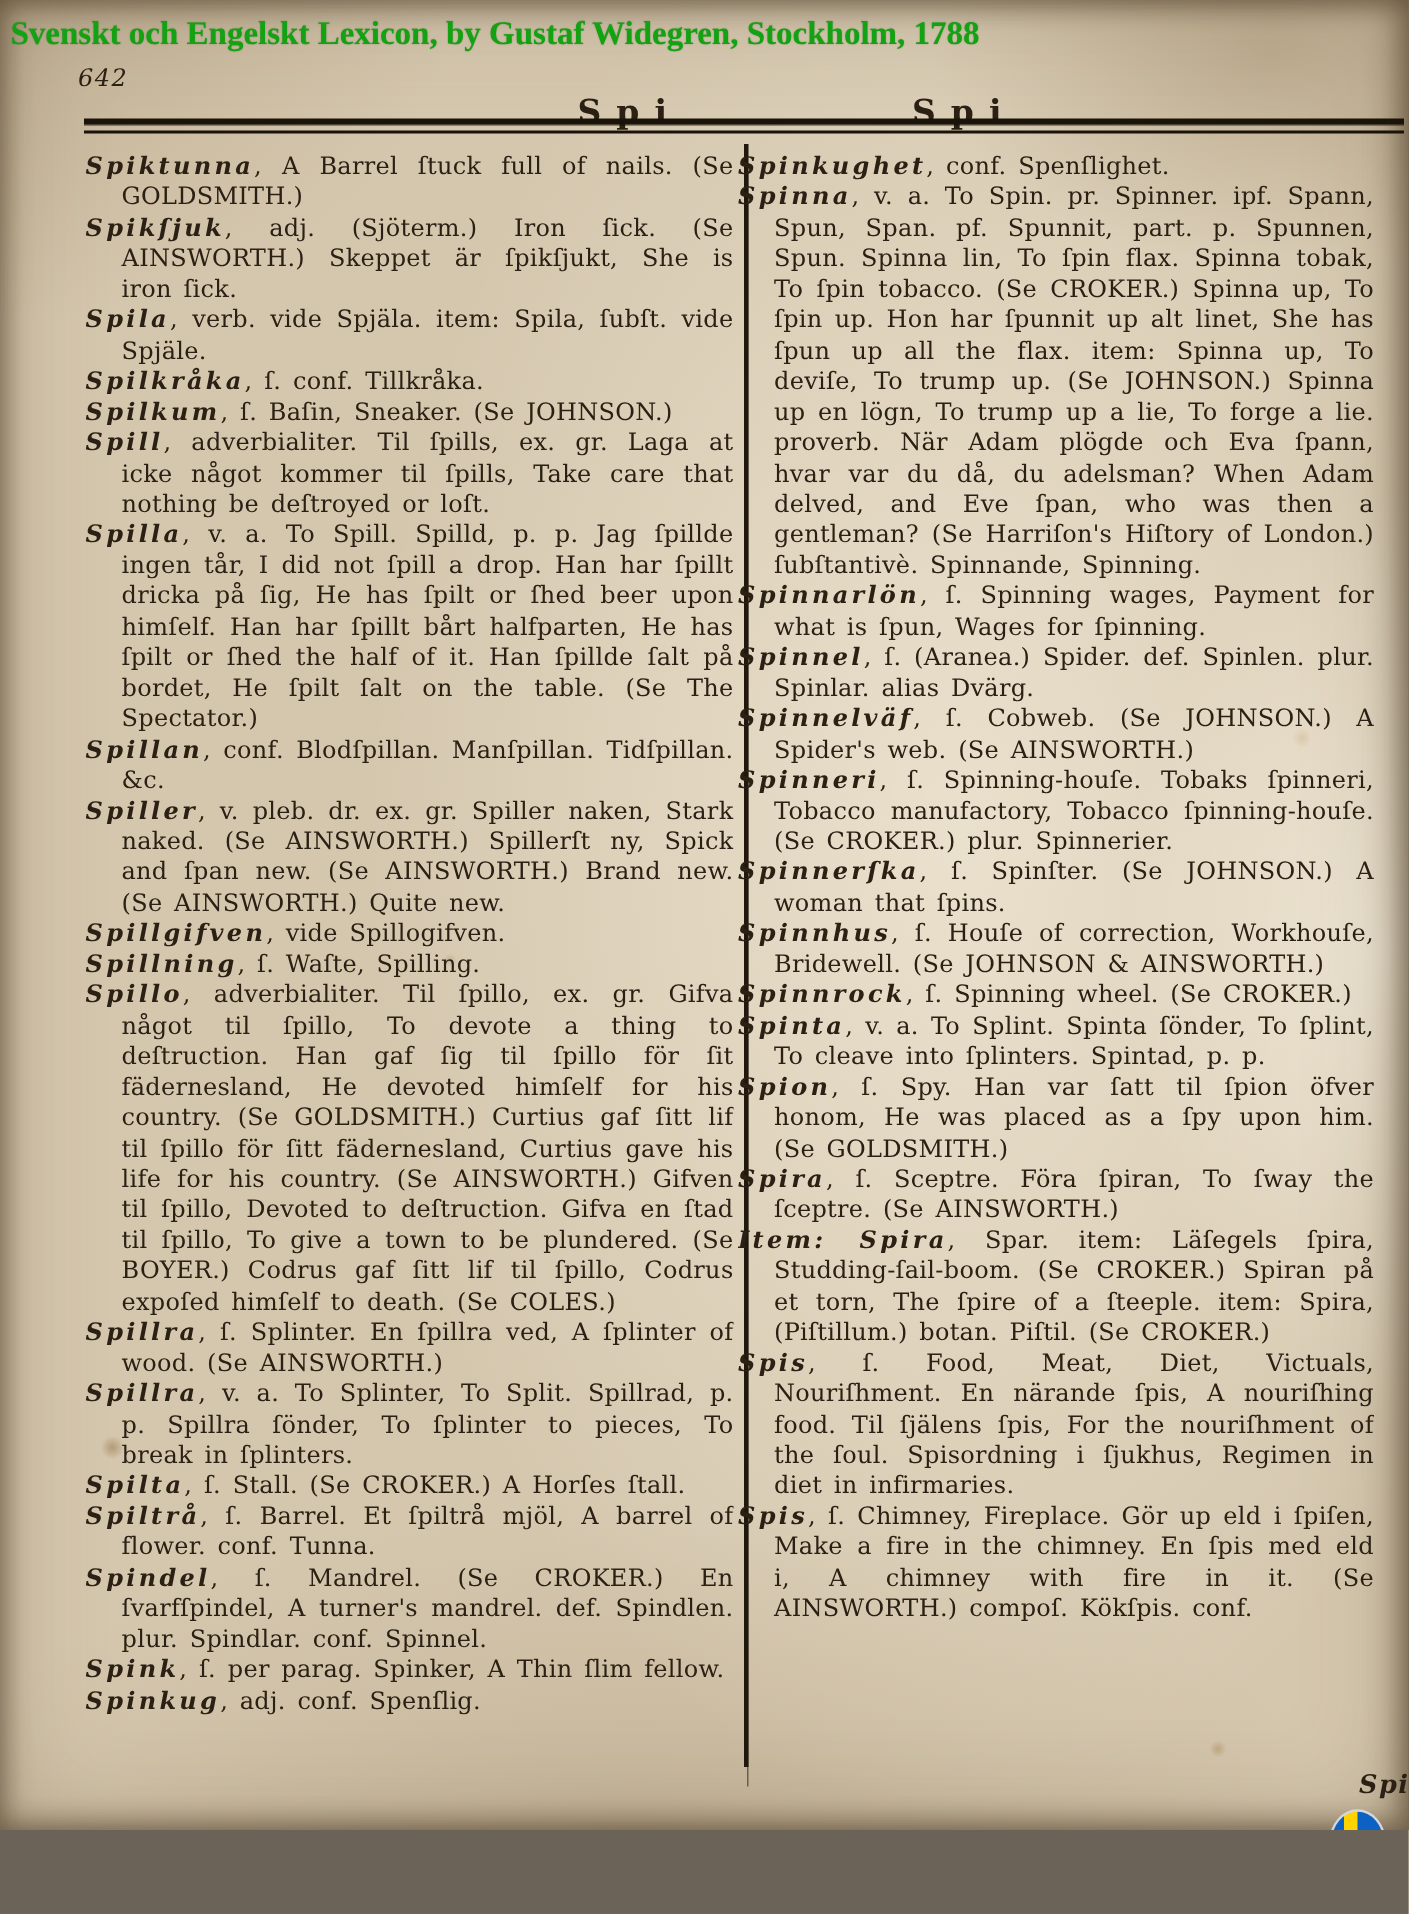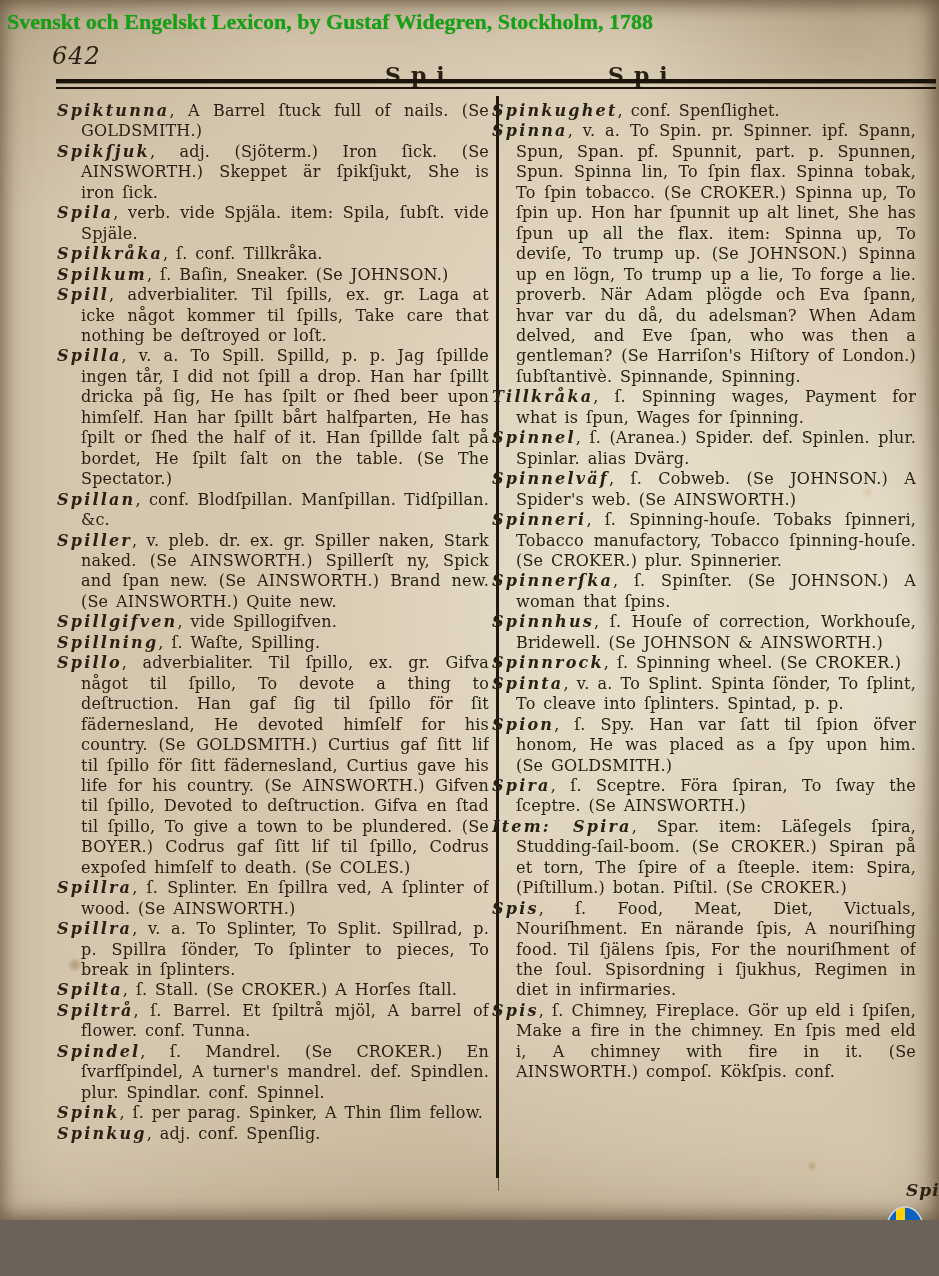--- a/index.html
+++ b/index.html
@@ -27,21 +27,21 @@
   }
   .green{
     position:absolute;
     font-family:"Liberation Serif","DejaVu Serif",serif;
     font-weight:bold;color:#12a212;
     text-shadow:0 0 1px rgba(10,90,10,.45);
     white-space:nowrap;
   }
   .title{left:7px;top:9px;font-size:22px;}
   .footer{left:0;right:0;top:1220px;text-align:center;font-size:23px;}
-  .page-number{position:absolute;left:52px;top:42px;font-size:24px;font-style:italic;letter-spacing:1px;}
+  .page-number{position:absolute;left:52px;top:42px;font-size:16px;font-style:italic;letter-spacing:1px;}
   .running-head{position:absolute;top:36px;font-size:22px;font-weight:bold;letter-spacing:10px;margin-top:26px;}
   .rh-left{left:385px;}
   .rh-right{left:608px;}
   .rule{position:absolute;left:56px;width:880px;background:#191309;}
   .rule-a{top:79px;height:4px;box-shadow:0 1px 0 rgba(25,19,9,.4);}
   .rule-b{top:87px;height:2px;}
   .column{position:absolute;top:101px;max-height:1085px;overflow:hidden;}
   .col-left{left:57px;width:432px;}
   .col-right{left:492px;width:424px;}
   .divider{position:absolute;left:496px;top:96px;width:2.5px;height:1082px;background:#20180d;
@@ -87,21 +87,21 @@
       <p class="entry"><span class="headword">Spilta</span>, ſ. Stall. (Se CROKER.) A Horſes ſtall.</p>
       <p class="entry"><span class="headword">Spiltrå</span>, ſ. Barrel. Et ſpiltrå mjöl, A barrel of flower. conf. Tunna.</p>
       <p class="entry"><span class="headword">Spindel</span>, ſ. Mandrel. (Se CROKER.) En ſvarfſpindel, A turner's mandrel. def. Spindlen. plur. Spindlar. conf. Spinnel.</p>
       <p class="entry"><span class="headword">Spink</span>, ſ. per parag. Spinker, A Thin ſlim fellow.</p>
       <p class="entry"><span class="headword">Spinkug</span>, adj. conf. Spenſlig.</p>
     </div>
   <div class="divider"></div>
   <div class="column col-right" id="col-right">
       <p class="entry"><span class="headword">Spinkughet</span>, conf. Spenſlighet.</p>
       <p class="entry"><span class="headword">Spinna</span>, v. a. To Spin. pr. Spinner. ipf. Spann, Spun, Span. pf. Spunnit, part. p. Spunnen, Spun. Spinna lin, To ſpin flax. Spinna tobak, To ſpin tobacco. (Se CROKER.) Spinna up, To ſpin up. Hon har ſpunnit up alt linet, She has ſpun up all the flax. item: Spinna up, To deviſe, To trump up. (Se JOHNSON.) Spinna up en lögn, To trump up a lie, To forge a lie. proverb. När Adam plögde och Eva ſpann, hvar var du då, du adelsman? When Adam delved, and Eve ſpan, who was then a gentleman? (Se Harriſon's Hiſtory of London.) ſubſtantivè. Spinnande, Spinning.</p>
-      <p class="entry"><span class="headword">Tillkråka</span>, ſ. Spinning wages, Payment for what is ſpun, Wages for ſpinning.</p>
+      <p class="entry"><span class="headword">Spinnarlön</span>, ſ. Spinning wages, Payment for what is ſpun, Wages for ſpinning.</p>
       <p class="entry"><span class="headword">Spinnel</span>, ſ. (Aranea.) Spider. def. Spinlen. plur. Spinlar. alias Dvärg.</p>
       <p class="entry"><span class="headword">Spinnelväf</span>, ſ. Cobweb. (Se JOHNSON.) A Spider's web. (Se AINSWORTH.)</p>
       <p class="entry"><span class="headword">Spinneri</span>, ſ. Spinning-houſe. Tobaks ſpinneri, Tobacco manufactory, Tobacco ſpinning-houſe. (Se CROKER.) plur. Spinnerier.</p>
       <p class="entry"><span class="headword">Spinnerſka</span>, ſ. Spinſter. (Se JOHNSON.) A woman that ſpins.</p>
       <p class="entry"><span class="headword">Spinnhus</span>, ſ. Houſe of correction, Workhouſe, Bridewell. (Se JOHNSON &amp; AINSWORTH.)</p>
       <p class="entry"><span class="headword">Spinnrock</span>, ſ. Spinning wheel. (Se CROKER.)</p>
       <p class="entry"><span class="headword">Spinta</span>, v. a. To Splint. Spinta ſönder, To ſplint, To cleave into ſplinters. Spintad, p. p.</p>
       <p class="entry"><span class="headword">Spion</span>, ſ. Spy. Han var ſatt til ſpion öfver honom, He was placed as a ſpy upon him. (Se GOLDSMITH.)</p>
       <p class="entry"><span class="headword">Spira</span>, ſ. Sceptre. Föra ſpiran, To ſway the ſceptre. (Se AINSWORTH.)</p>
       <p class="entry"><span class="headword">Item: Spira</span>, Spar. item: Läſegels ſpira, Studding-ſail-boom. (Se CROKER.) Spiran på et torn, The ſpire of a ſteeple. item: Spira, (Piſtillum.) botan. Piſtil. (Se CROKER.)</p>

